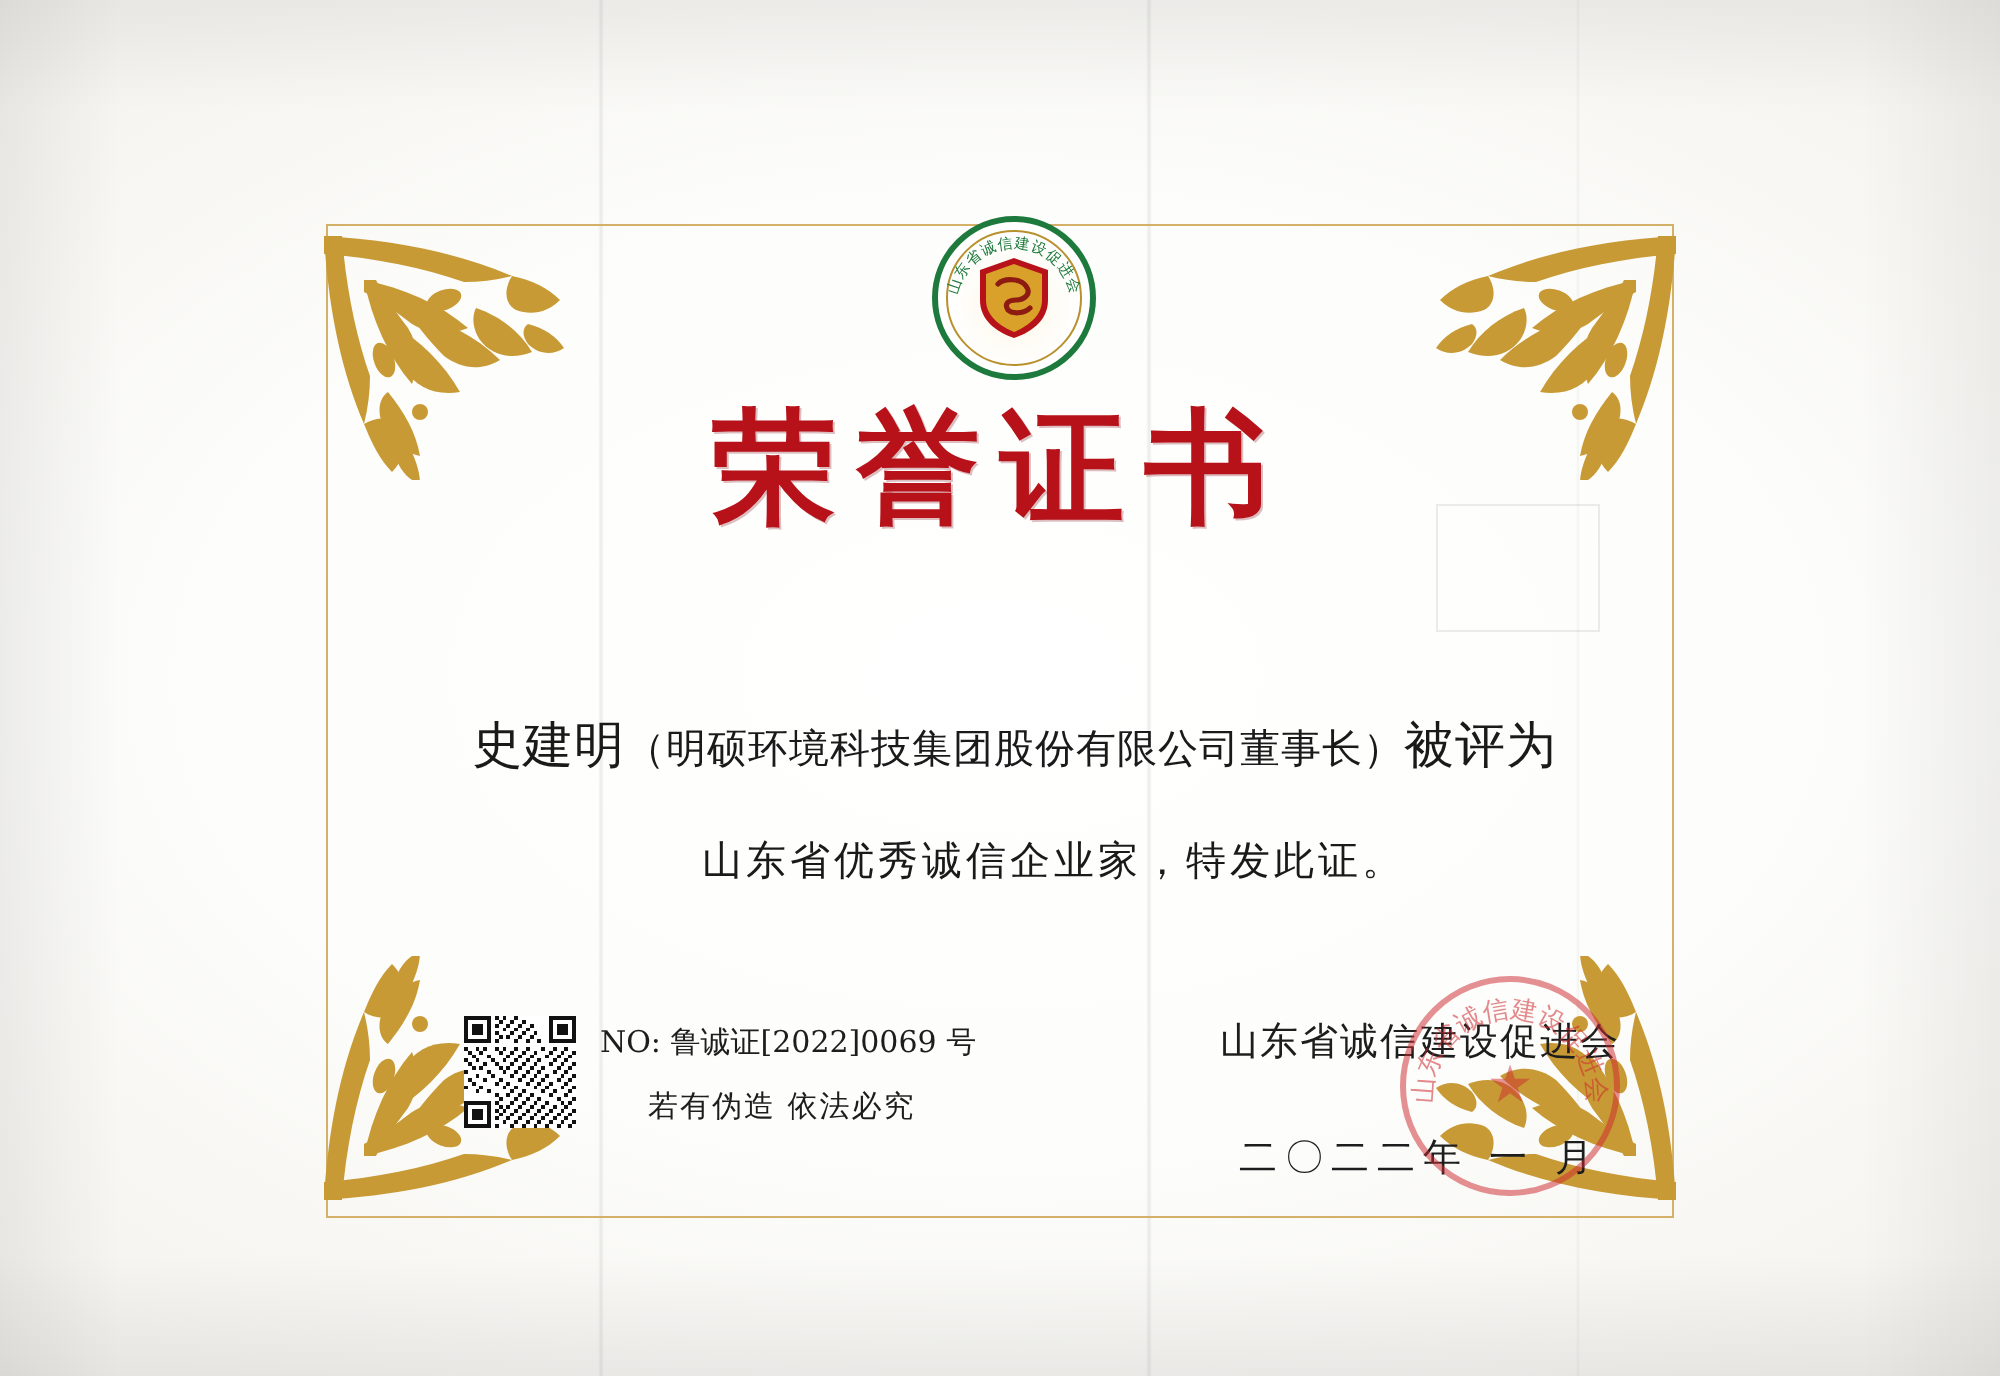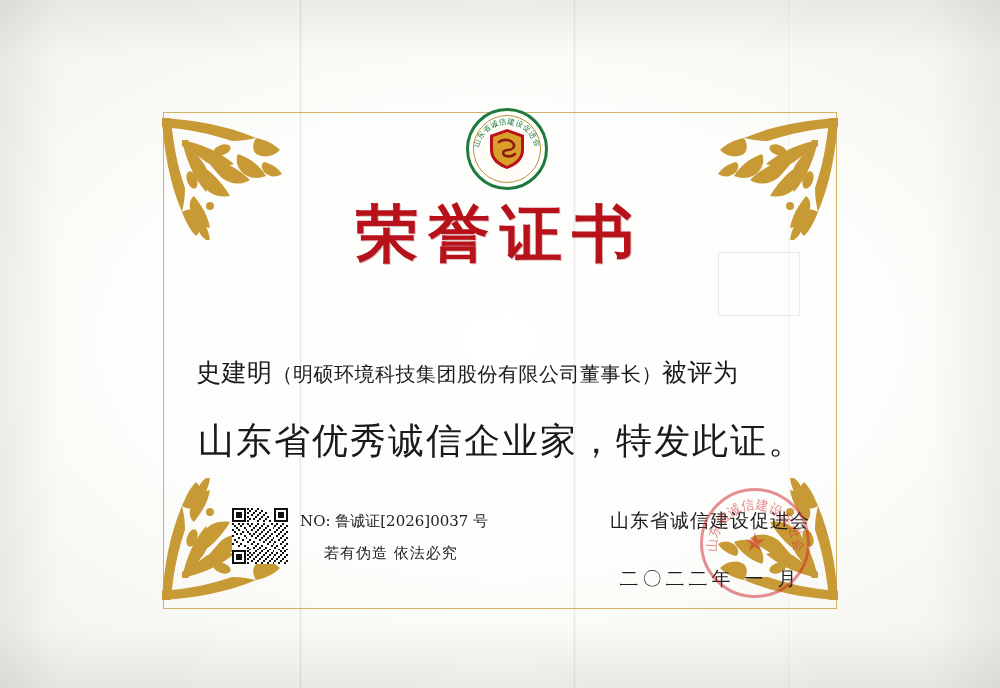--- a/index.html
+++ b/index.html
@@ -142,32 +142,34 @@
   #body-block {
     position: absolute;
     left: 196px;
     top: 356px;
     width: 620px;
   }
   .body-line {
     color: #1a1a1a;
     font-family: Liberation Sans, sans-serif;
     white-space: nowrap;
+    margin-left: 40px;
   }
   #line1 {
     font-size: 25px;
     letter-spacing: 0.5px;
     margin-bottom: 28px;
   }
   #line1 .nm { font-size: 25px; }
   #line1 .paren { font-size: 20px; }
   #line2 {
-    font-size: 36px;
+    font-size: 20px;
     letter-spacing: 2px;
     padding-left: 2px;
+    text-align: center;
   }
 
   
   #qr-block {
     position: absolute;
     left: 232px;
     top: 508px;
     display: flex;
     align-items: flex-start;
   }
@@ -577,21 +579,21 @@
           <rect x="15" y="28" width="1" height="1"></rect>
           <rect x="18" y="28" width="1" height="1"></rect>
           <rect x="21" y="28" width="1" height="1"></rect>
           <rect x="24" y="28" width="1" height="1"></rect>
           <rect x="27" y="28" width="1" height="1"></rect>
       </g>
     </svg>
     <div id="qr-text">
       <div class="ln">
         <span>NO:</span>
-        <span>鲁诚证[2026]0037 号</span>
+        <span>鲁诚证[2022]0069 号</span>
       </div>
       <div class="ln">若有伪造  依法必究</div>
     </div>
   </div>
 
   <div id="issuer-block">
     <div class="ln">山东省诚信建设促进会</div>
     <div class="ln">二〇二二年 一 月</div>
   </div>
 

